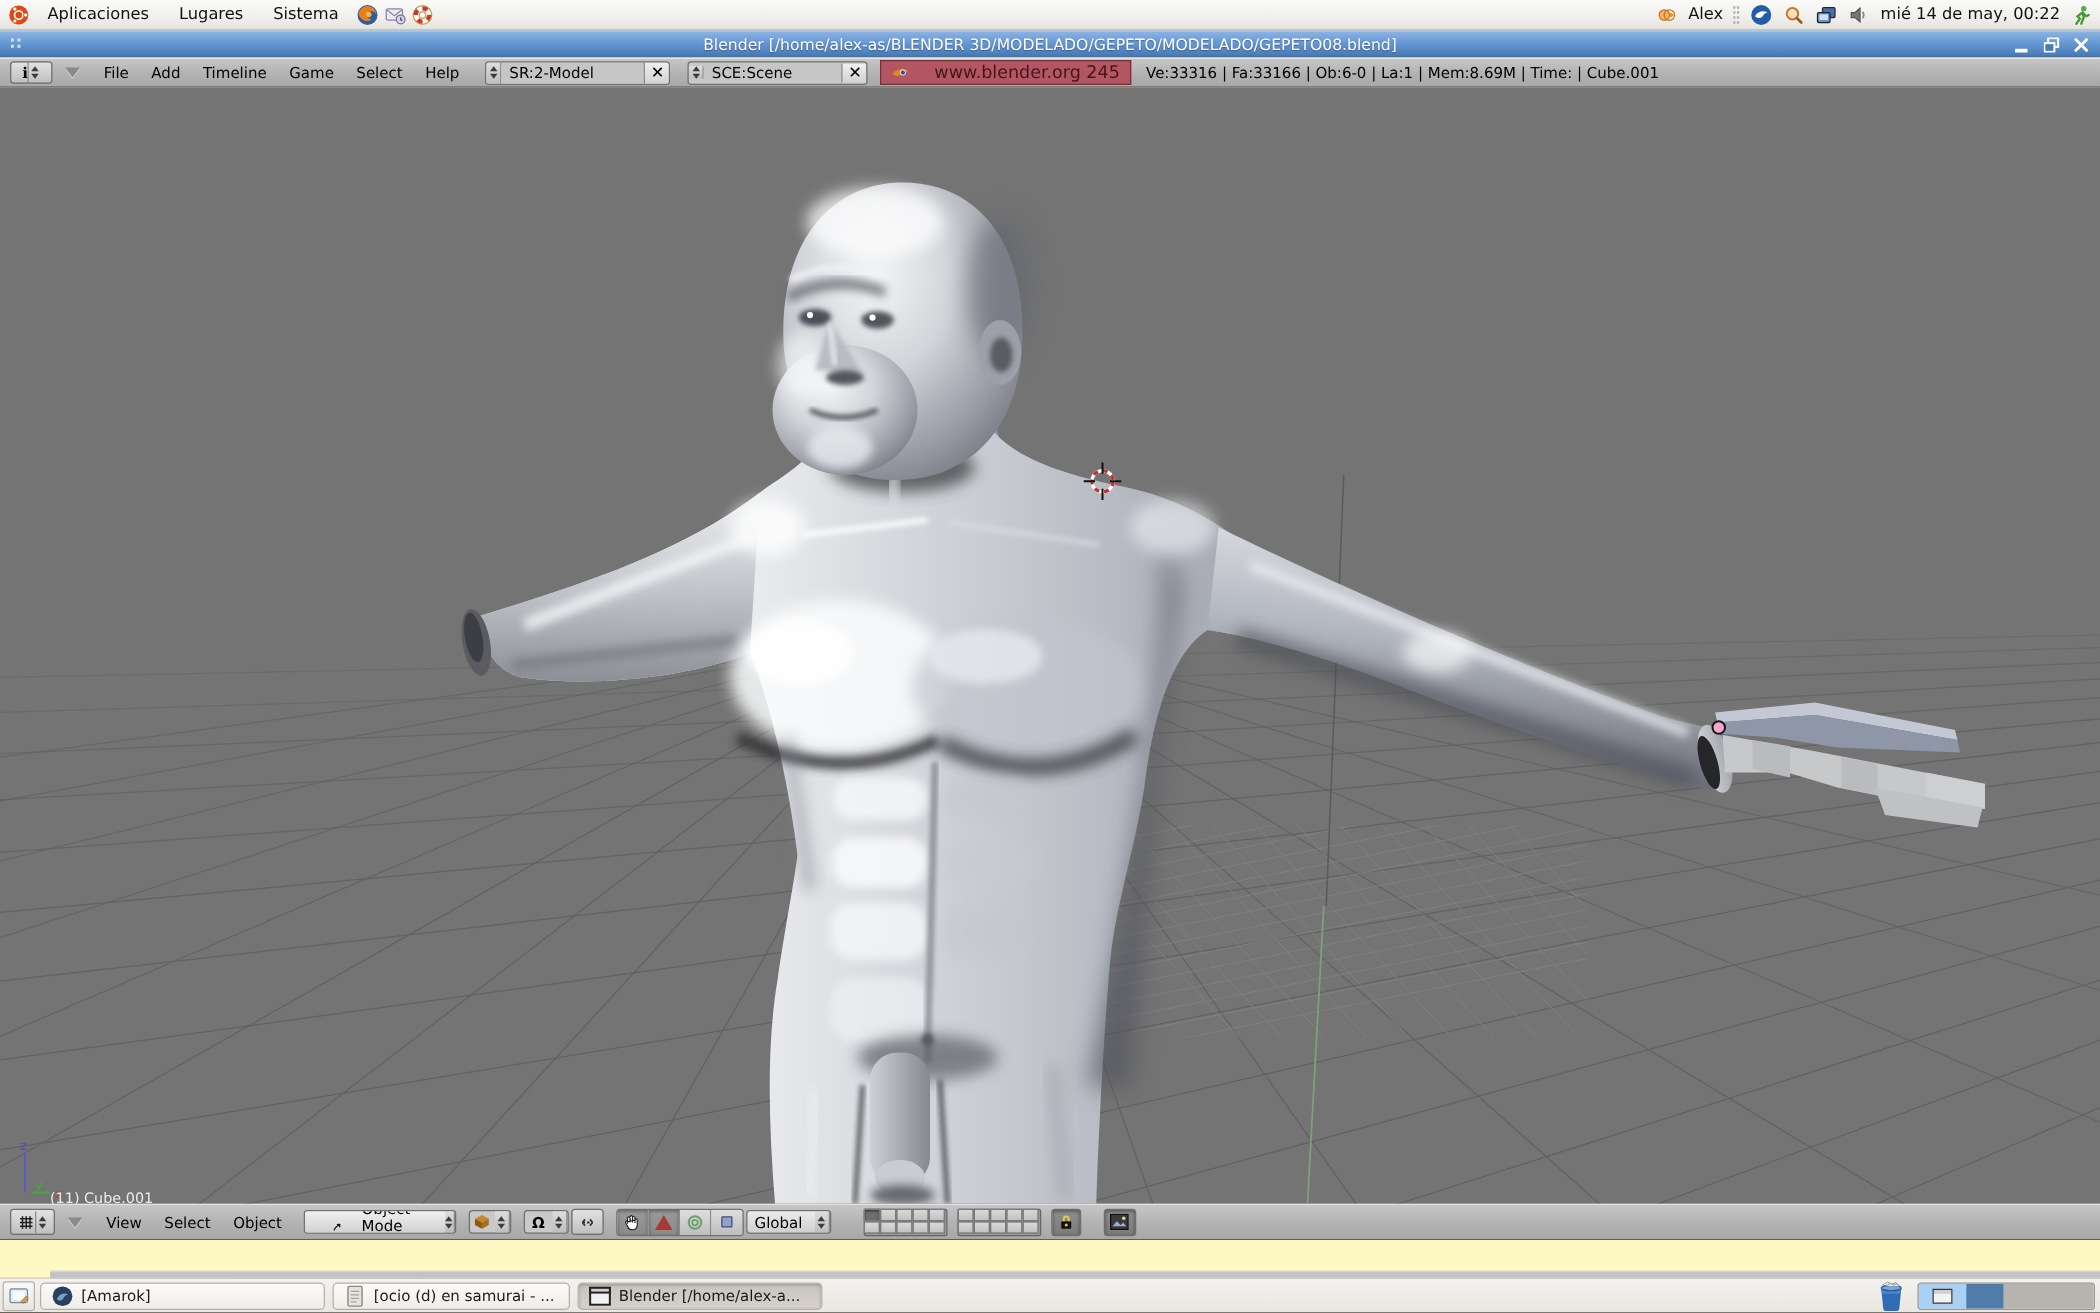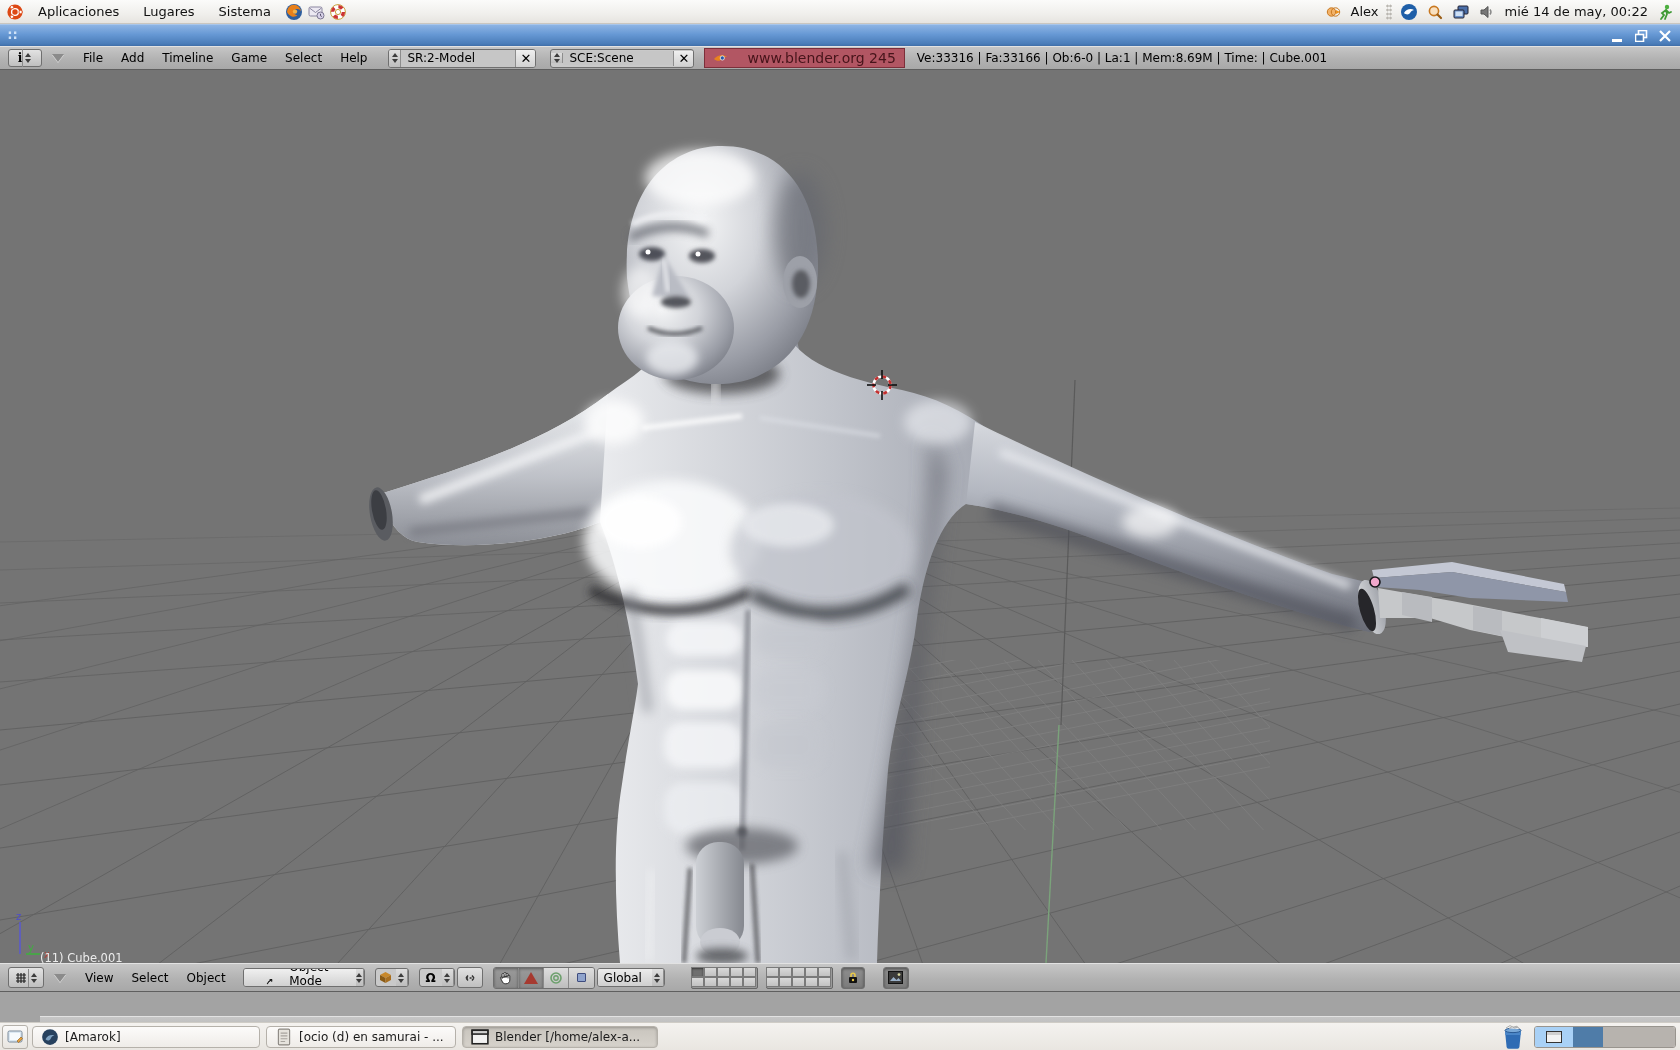--- a/index.html
+++ b/index.html
@@ -1,17 +1,17 @@
 <!DOCTYPE html>
 <html><head>
 <meta charset="utf-8">
 <style>
   * { margin:0; padding:0; box-sizing:border-box; }
   html,body { width:1680px; height:1050px; background:#000; font-family:"DejaVu Sans","Liberation Sans",sans-serif; }
-  #screen { position:relative; width:1680px; height:1050px; overflow:hidden; background:#a3a3a3; }
+  #screen { position:relative; width:1680px; height:1050px; overflow:hidden; background:#fef9c3; }
 
   
   .top-panel { position:absolute; left:0; top:0; width:1680px; height:24px;
     background:linear-gradient(#fbfbfa,#f0efec 60%,#e6e4e0); border-bottom:1px solid #c9c6c0;
     display:flex; align-items:center; font-size:13px; color:#111; }
   .tp-left { display:flex; align-items:center; gap:4px; padding-left:6px; }
   .tp-menu { padding:3px 10px; cursor:default; }
   .tp-right { margin-left:auto; display:flex; align-items:center; gap:8px; padding-right:6px; }
   .icon16 { width:18px; height:18px; display:inline-block; }
   .sep-dots { width:6px; height:16px;
@@ -161,20 +161,21 @@
       <span>mié 14 de may, 00:22</span>
       <svg class="icon16" viewBox="0 0 18 18">
           <circle cx="11" cy="4" r="2.2" fill="#4caf3f"></circle>
           <path d="M10 7l-4 3 2 2-3 4M10 7l3 3 2-1M10 7l1 4-2 5" fill="none" stroke="#3f9a34" stroke-width="1.8" stroke-linecap="round"></path>
         </svg>
     </div>
   </div>
 
   <div class="titlebar">
     <span class="tb-menuicon">∷</span>
+    <span class="tb-title">Blender [/home/alex-as/BLENDER 3D/MODELADO/GEPETO/MODELADO/GEPETO08.blend]</span>
     <div class="tb-controls">
       <div class="tb-btn">
           <div style="width:10px;height:3px;background:#fff;"></div>
         </div>
       <div class="tb-btn">
           <svg width="13" height="12" viewBox="0 0 13 12">
             <rect x="3.5" y="0.5" width="8" height="7" fill="none" stroke="#fff" stroke-width="1.6"></rect>
             <rect x="0.5" y="4.5" width="8" height="7" fill="#4a7cb8" stroke="#fff" stroke-width="1.6"></rect>
           </svg>
         </div>

